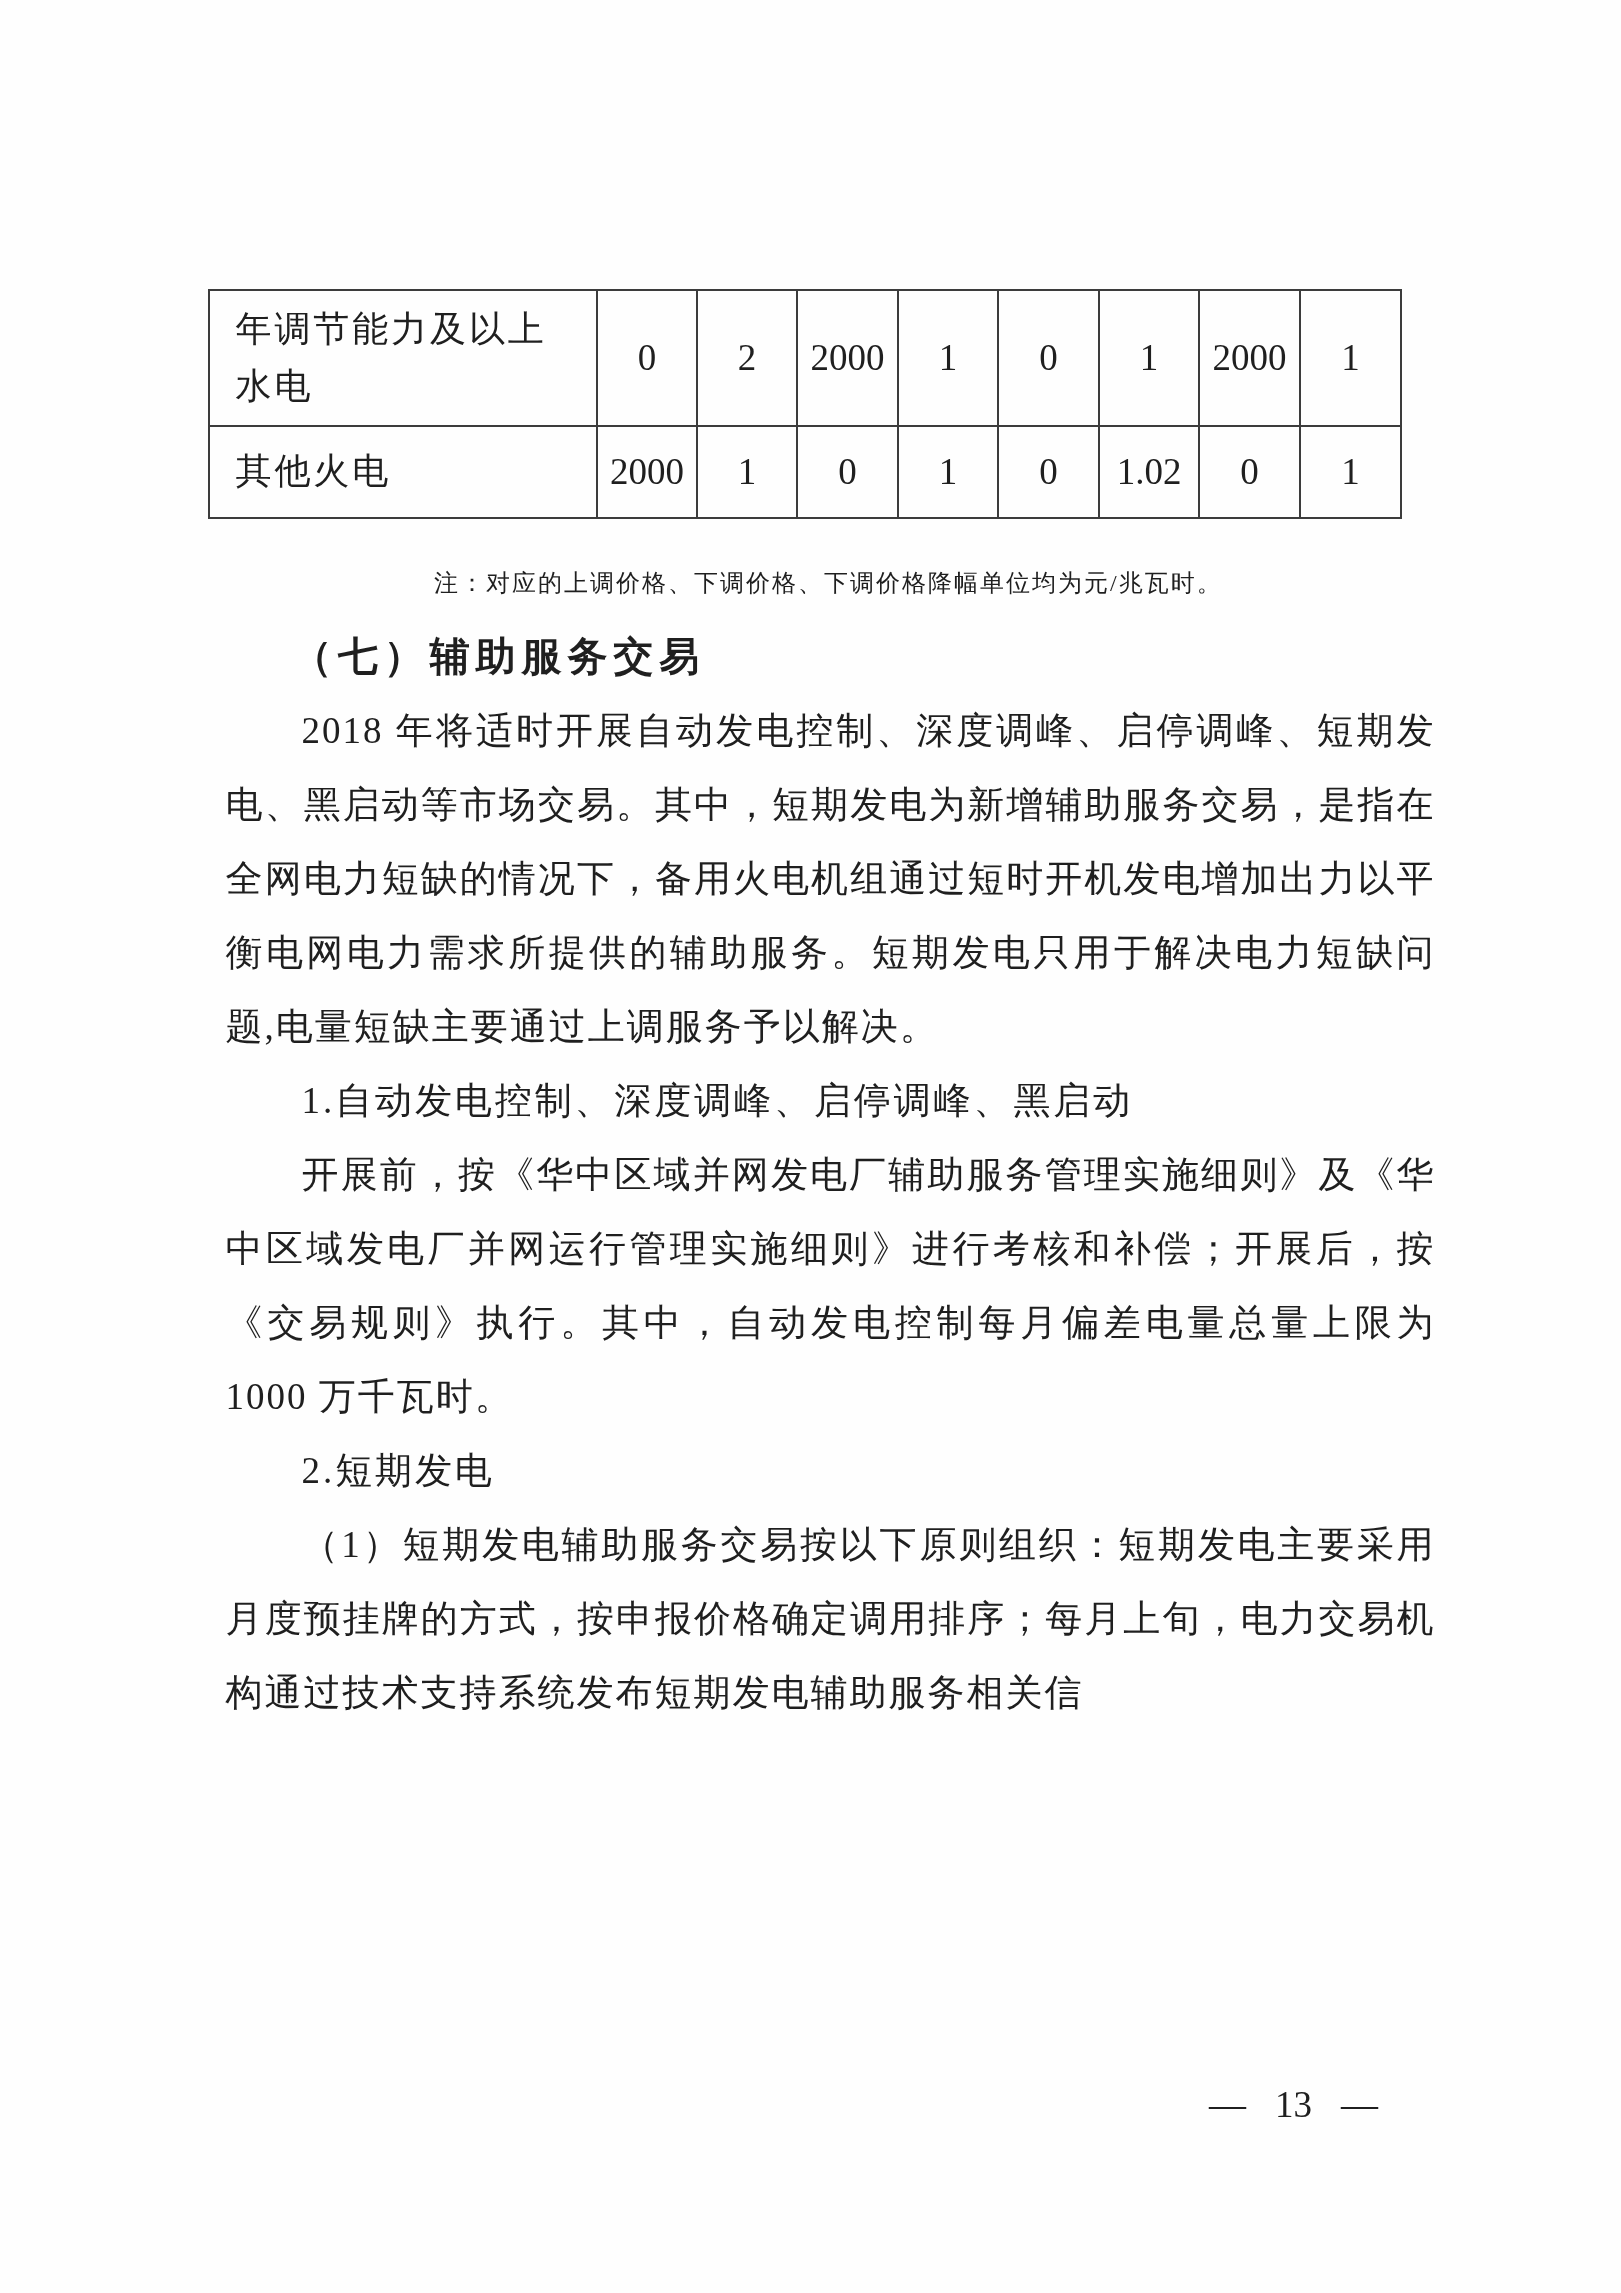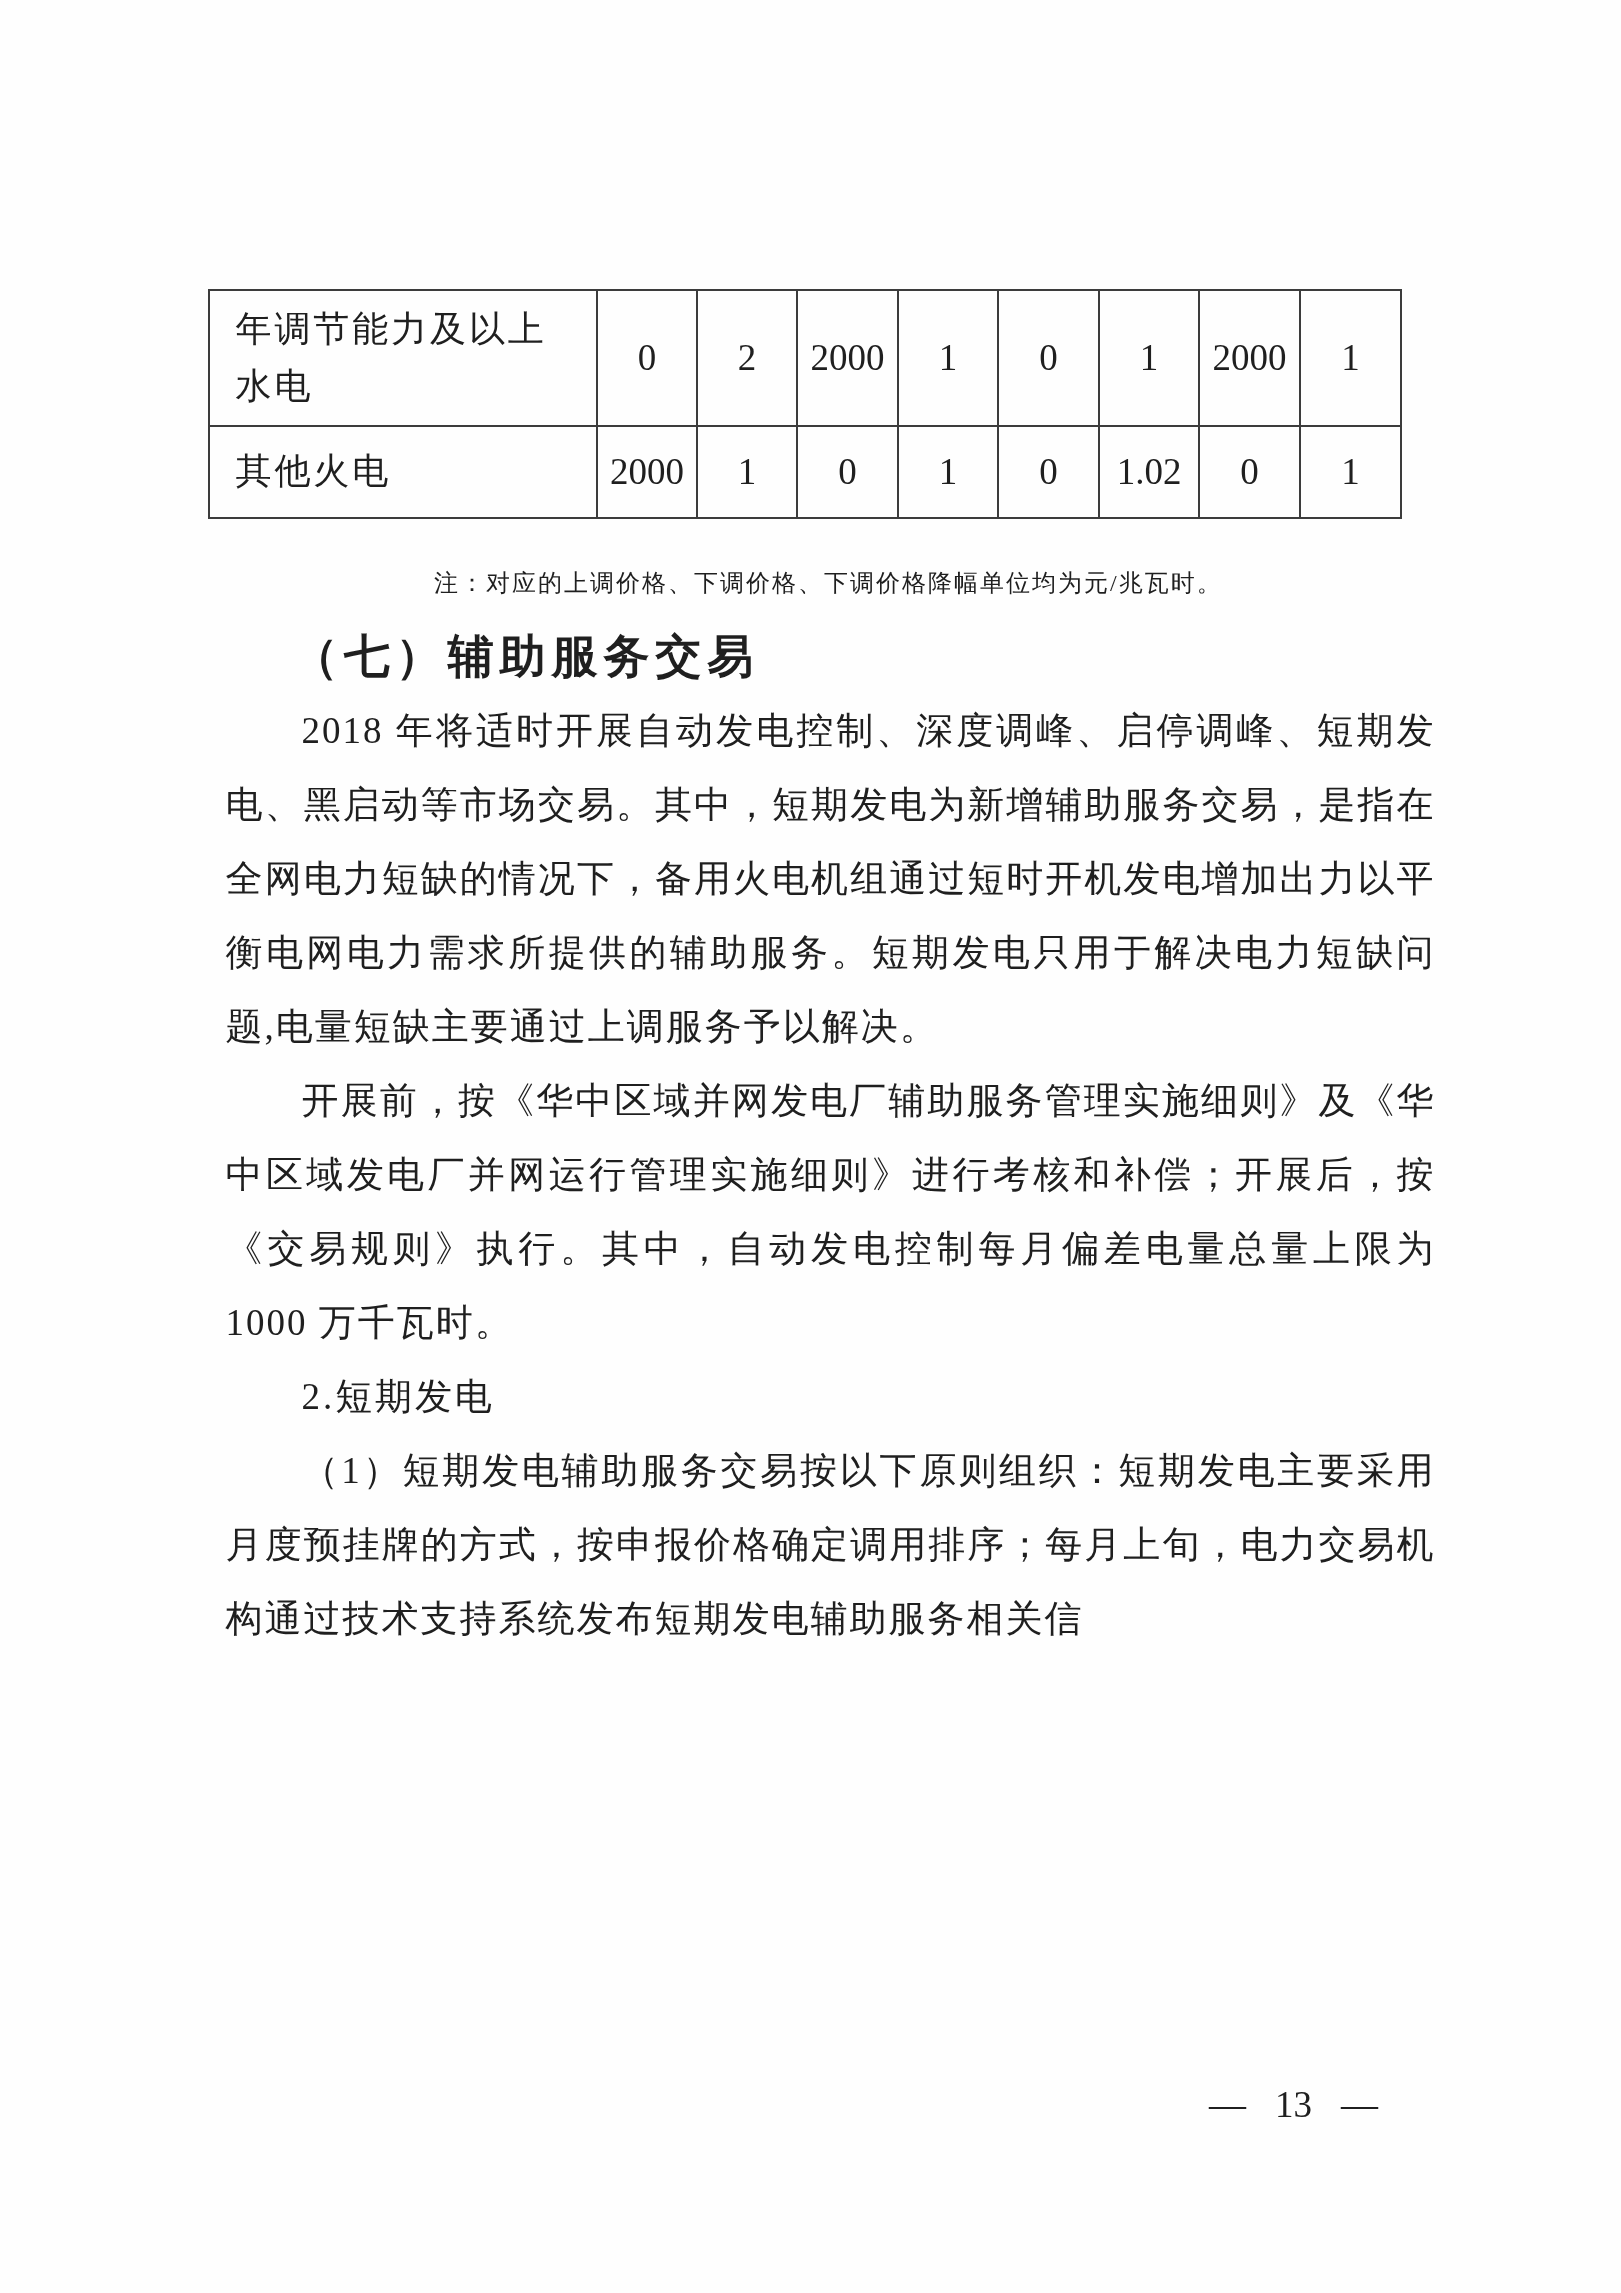--- a/index.html
+++ b/index.html
@@ -44,21 +44,21 @@
   .note {
     margin:27.4px 0 0 13.7px;
     font-size:24px;
     line-height:74px;
     letter-spacing:2px;
     white-space:nowrap;
     text-align:center;
   }
   .heading {
     margin:0 0 0 84px;
-    font-size:46px;
+    font-size:40px;
     font-weight:bold;
     line-height:74px;
     letter-spacing:5.9px;
   }
   .para {
     margin:0 0 0 17.6px;
     width:1210px;
     font-size:37px;
     line-height:74px;
     letter-spacing:2px;
@@ -126,20 +126,21 @@
           <td>1</td>
         </tr>
       </tbody>
     </table>
 
     <p class="note">注：对应的上调价格、下调价格、下调价格降幅单位均为元/兆瓦时。</p>
 
     <h3 class="heading">（七）辅助服务交易</h3>
 
     <p class="para">2018 年将适时开展自动发电控制、深度调峰、启停调峰、短期发电、黑启动等市场交易。其中，短期发电为新增辅助服务交易，是指在全网电力短缺的情况下，备用火电机组通过短时开机发电增加出力以平衡电网电力需求所提供的辅助服务。短期发电只用于解决电力短缺问题,电量短缺主要通过上调服务予以解决。</p>
+    <p class="subhead">1.自动发电控制、深度调峰、启停调峰、黑启动</p>
     <p class="para">开展前，按《华中区域并网发电厂辅助服务管理实施细则》及《华中区域发电厂并网运行管理实施细则》进行考核和补偿；开展后，按《交易规则》执行。其中，自动发电控制每月偏差电量总量上限为 1000 万千瓦时。</p>
     <p class="subhead">2.短期发电</p>
     <p class="para">（1）短期发电辅助服务交易按以下原则组织：短期发电主要采用月度预挂牌的方式，按申报价格确定调用排序；每月上旬，电力交易机构通过技术支持系统发布短期发电辅助服务相关信</p>
 
   </div>
 
   <div class="footer">
     <span>—</span>
     <span>13</span>
     <span>—</span>

